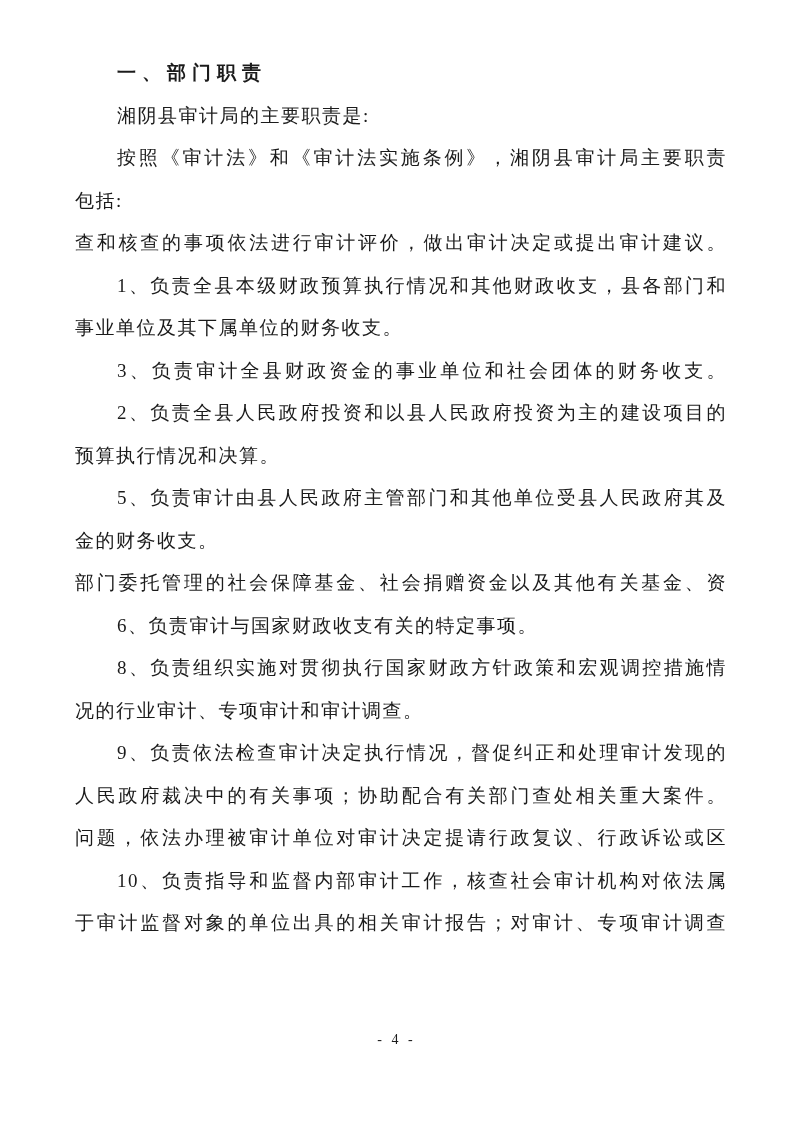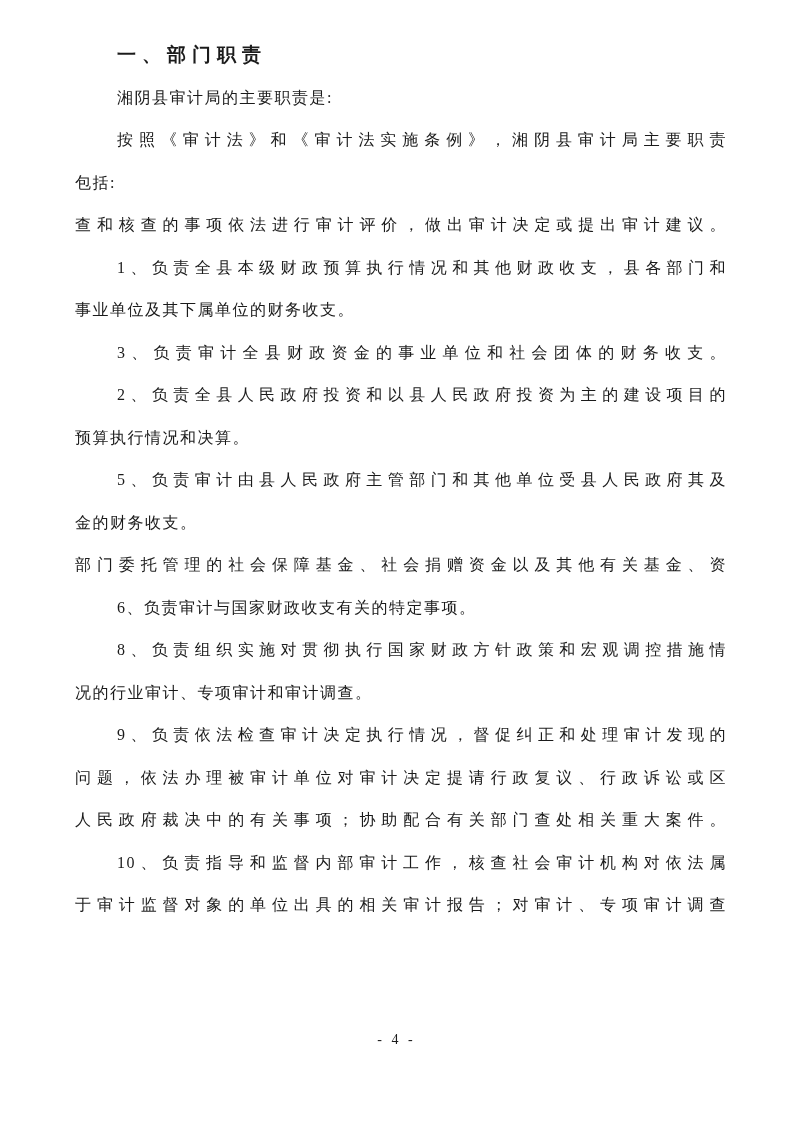--- a/index.html
+++ b/index.html
@@ -13,36 +13,36 @@
     width: 793px;
     height: 1122px;
     margin: 0 auto;
     background: #ffffff;
     overflow: hidden;
     font-family: "Liberation Serif", serif;
     color: #1b1b1b;
   }
   .content {
     position: absolute;
-    top: 34px;
+    top: 52px;
     left: 75px;
     width: 652px;
   }
   .doc-title {
     font-family: "Liberation Sans", sans-serif;
     font-weight: bold;
     font-size: 19px;
     letter-spacing: 6px;
     line-height: 42.5px;
     height: 42.5px;
     padding-left: 42px;
     white-space: nowrap;
   }
   .line {
-    font-size: 16px;
+    font-size: 19px;
     letter-spacing: 1.5px;
     line-height: 42.5px;
     height: 42.5px;
     text-align: left;
     white-space: nowrap;
   }
   .line.indent {
     padding-left: 42px;
   }
   .line.justify {
@@ -79,20 +79,20 @@
         <div class="line indent justify">3、负责审计全县财政资金的事业单位和社会团体的财务收支。</div>
         <div class="line indent justify">2、负责全县人民政府投资和以县人民政府投资为主的建设项目的</div>
         <div class="line">预算执行情况和决算。</div>
         <div class="line indent justify">5、负责审计由县人民政府主管部门和其他单位受县人民政府其及</div>
         <div class="line">金的财务收支。</div>
         <div class="line justify">部门委托管理的社会保障基金、社会捐赠资金以及其他有关基金、资</div>
         <div class="line indent">6、负责审计与国家财政收支有关的特定事项。</div>
         <div class="line indent justify">8、负责组织实施对贯彻执行国家财政方针政策和宏观调控措施情</div>
         <div class="line">况的行业审计、专项审计和审计调查。</div>
         <div class="line indent justify">9、负责依法检查审计决定执行情况，督促纠正和处理审计发现的</div>
+        <div class="line justify">人民政府裁决中的有关事项；协助配合有关部门查处相关重大案件。</div>
         <div class="line justify">问题，依法办理被审计单位对审计决定提请行政复议、行政诉讼或区</div>
-        <div class="line justify">人民政府裁决中的有关事项；协助配合有关部门查处相关重大案件。</div>
         <div class="line indent justify">10、负责指导和监督内部审计工作，核查社会审计机构对依法属</div>
         <div class="line justify">于审计监督对象的单位出具的相关审计报告；对审计、专项审计调查</div>
       </div>
   </div>
   <div class="footer">- 4 -</div>
 </div>
 
 </body></html>

